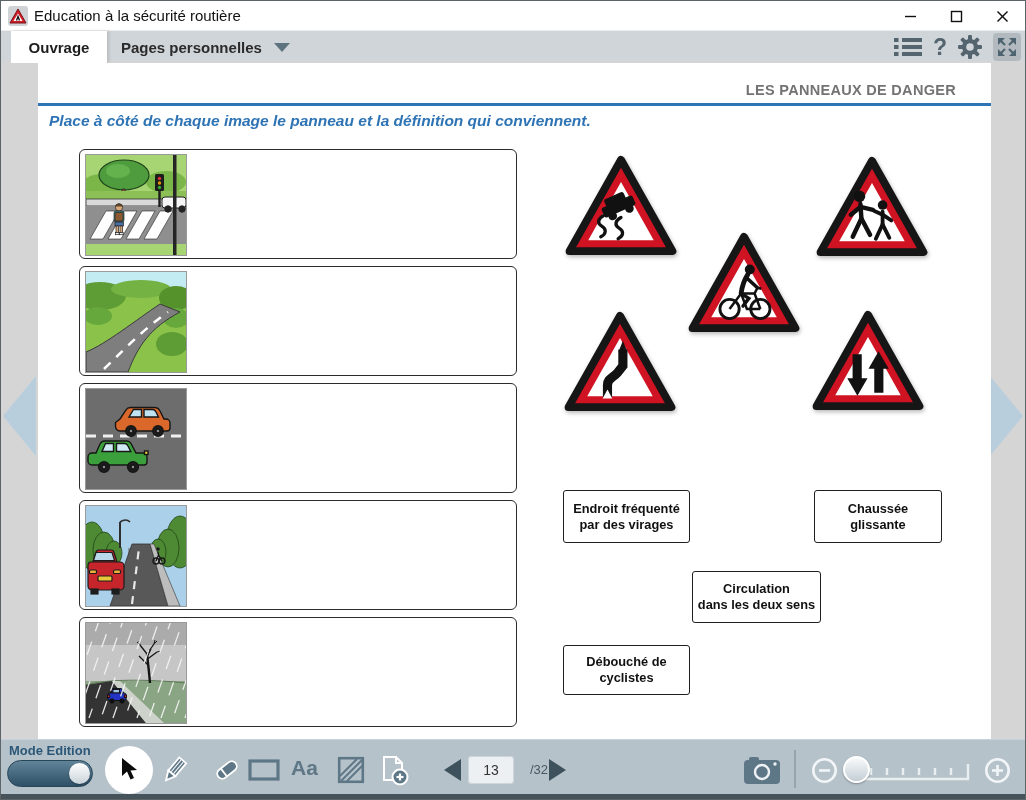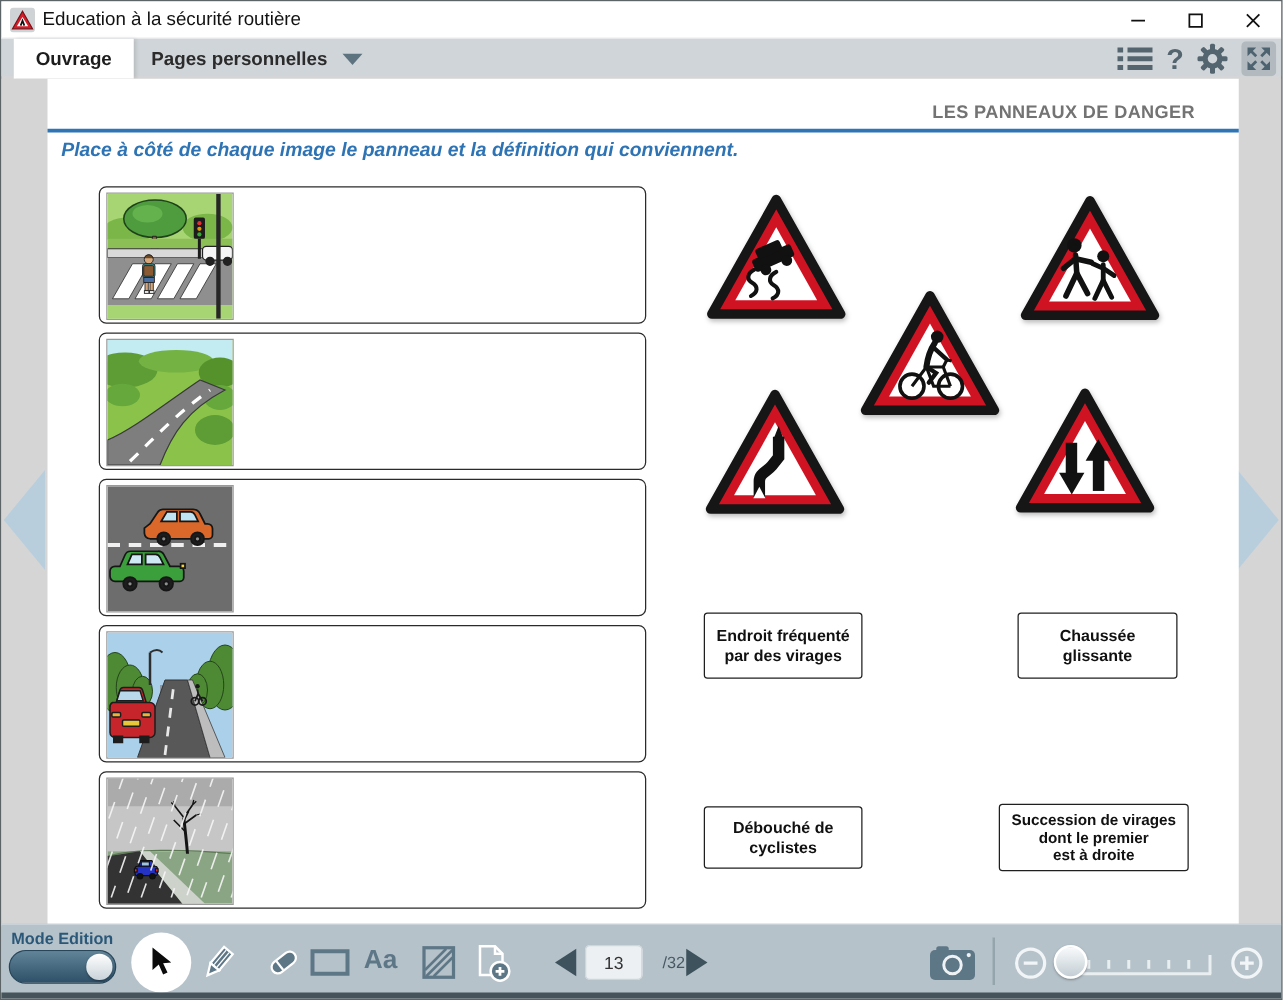--- a/index.html
+++ b/index.html
@@ -405,28 +405,27 @@
       </div>
 
       <div class="def" style="left:525px; top:427px; width:127px; height:53px">
         <span>Endroit fréquenté</span>
         <span>par des virages</span>
       </div>
       <div class="def" style="left:776px; top:427px; width:128px; height:53px">
         <span>Chaussée</span>
         <span>glissante</span>
       </div>
+      <div class="def" style="left:654px; top:508px; width:129px; height:52px">
+        <span>Circulation</span>
+        <span>dans les deux sens</span>
+      </div>
       <div class="def" style="left:525px; top:582px; width:127px; height:50px">
         <span>Débouché de</span>
         <span>cyclistes</span>
-      </div>
-      <div class="def small" style="left:761px; top:580px; width:152px; height:54px">
-        <span>Succession de virages</span>
-        <span>dont le premier</span>
-        <span>est à droite</span>
       </div>
     </div>
   </div>
 
   <div class="toolbar">
     <div class="mode-label">Mode Edition</div>
     <div class="toggle">
       <div class="toggle-knob"></div>
     </div>
 

